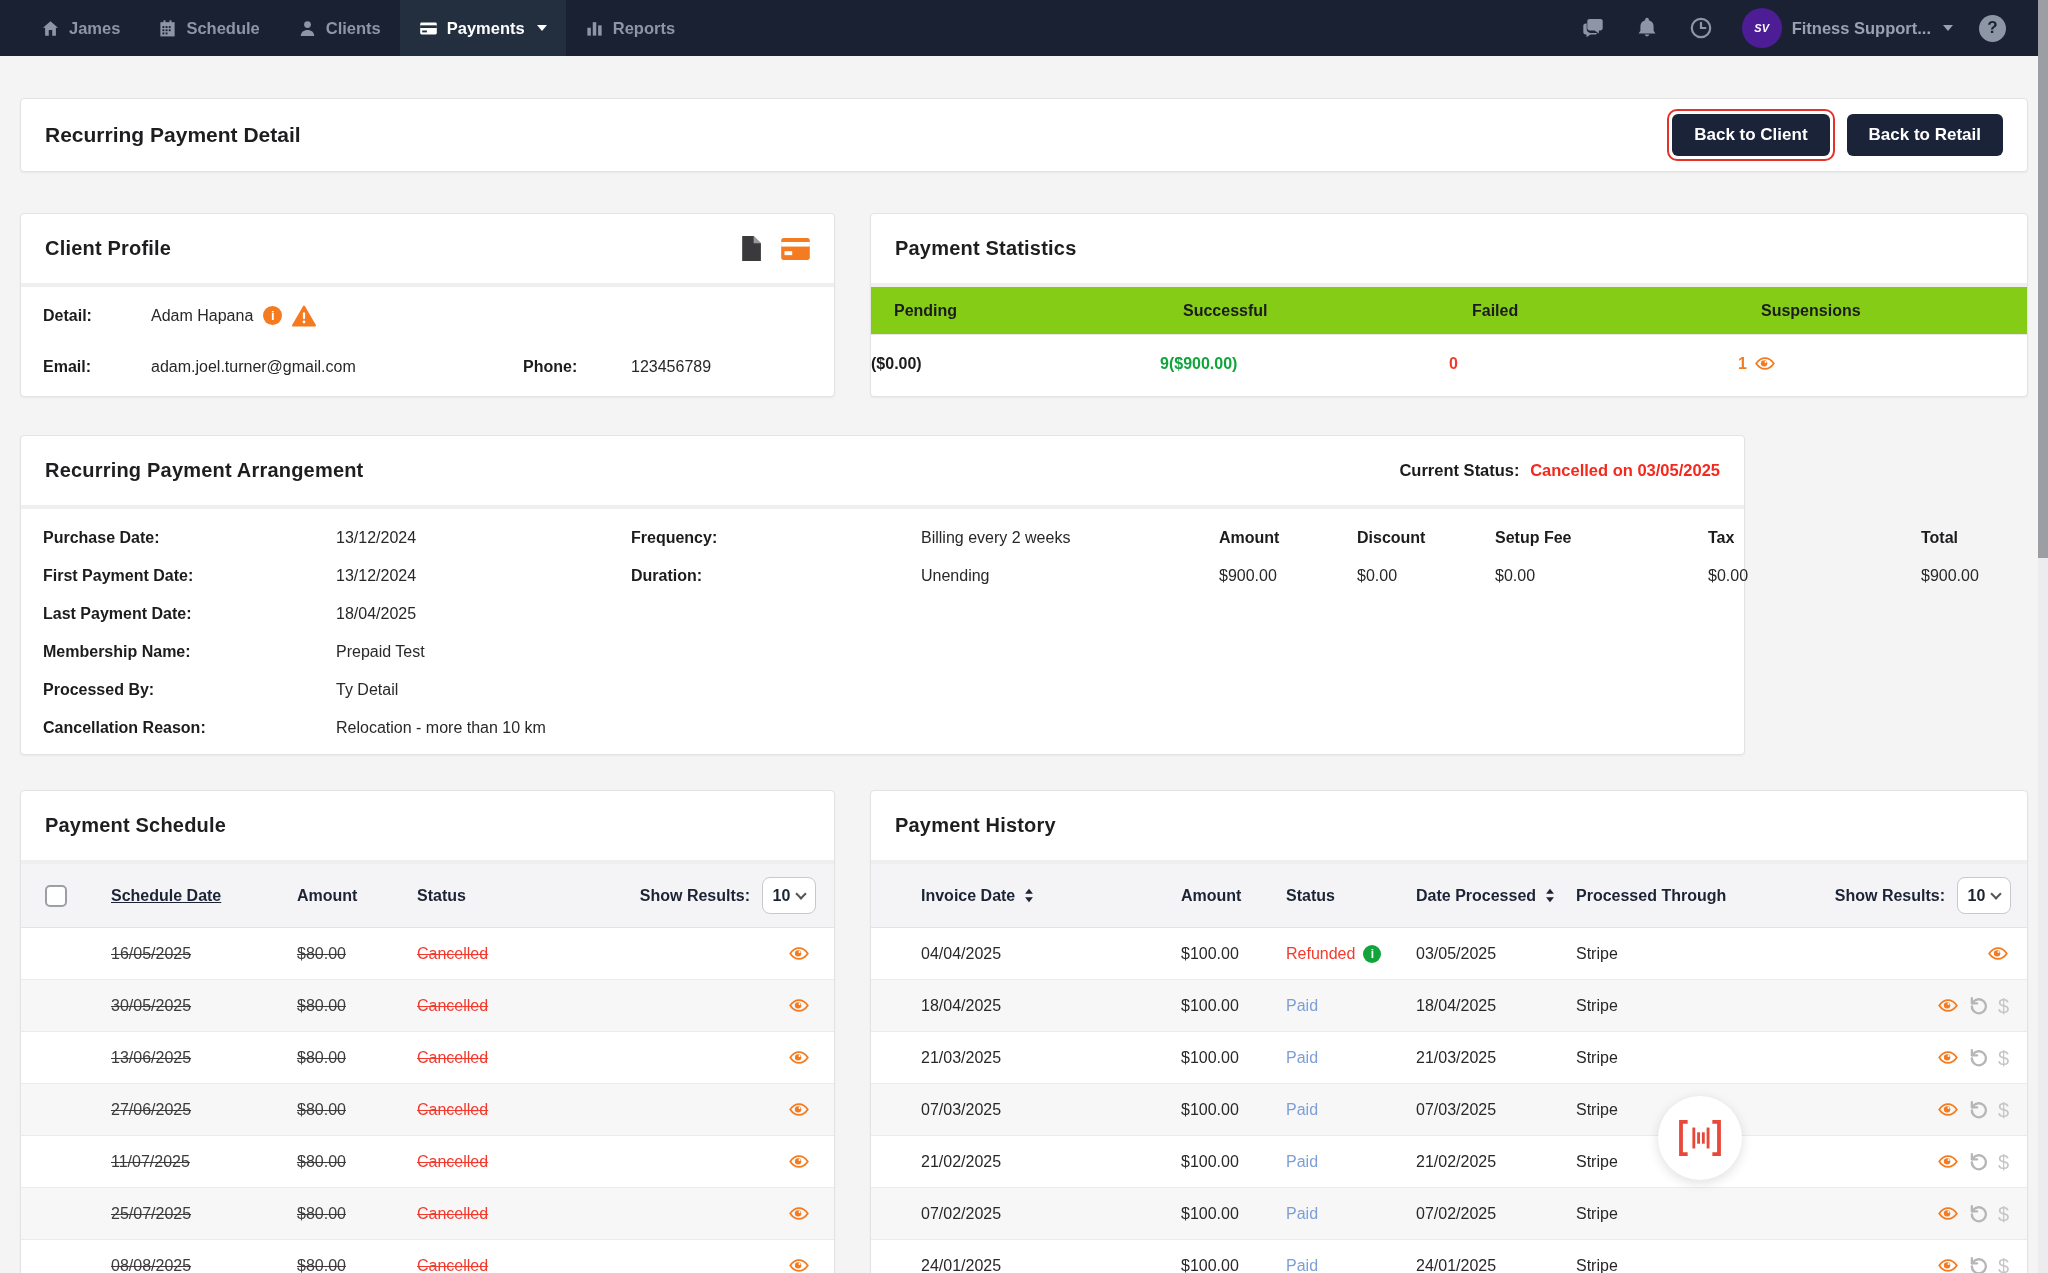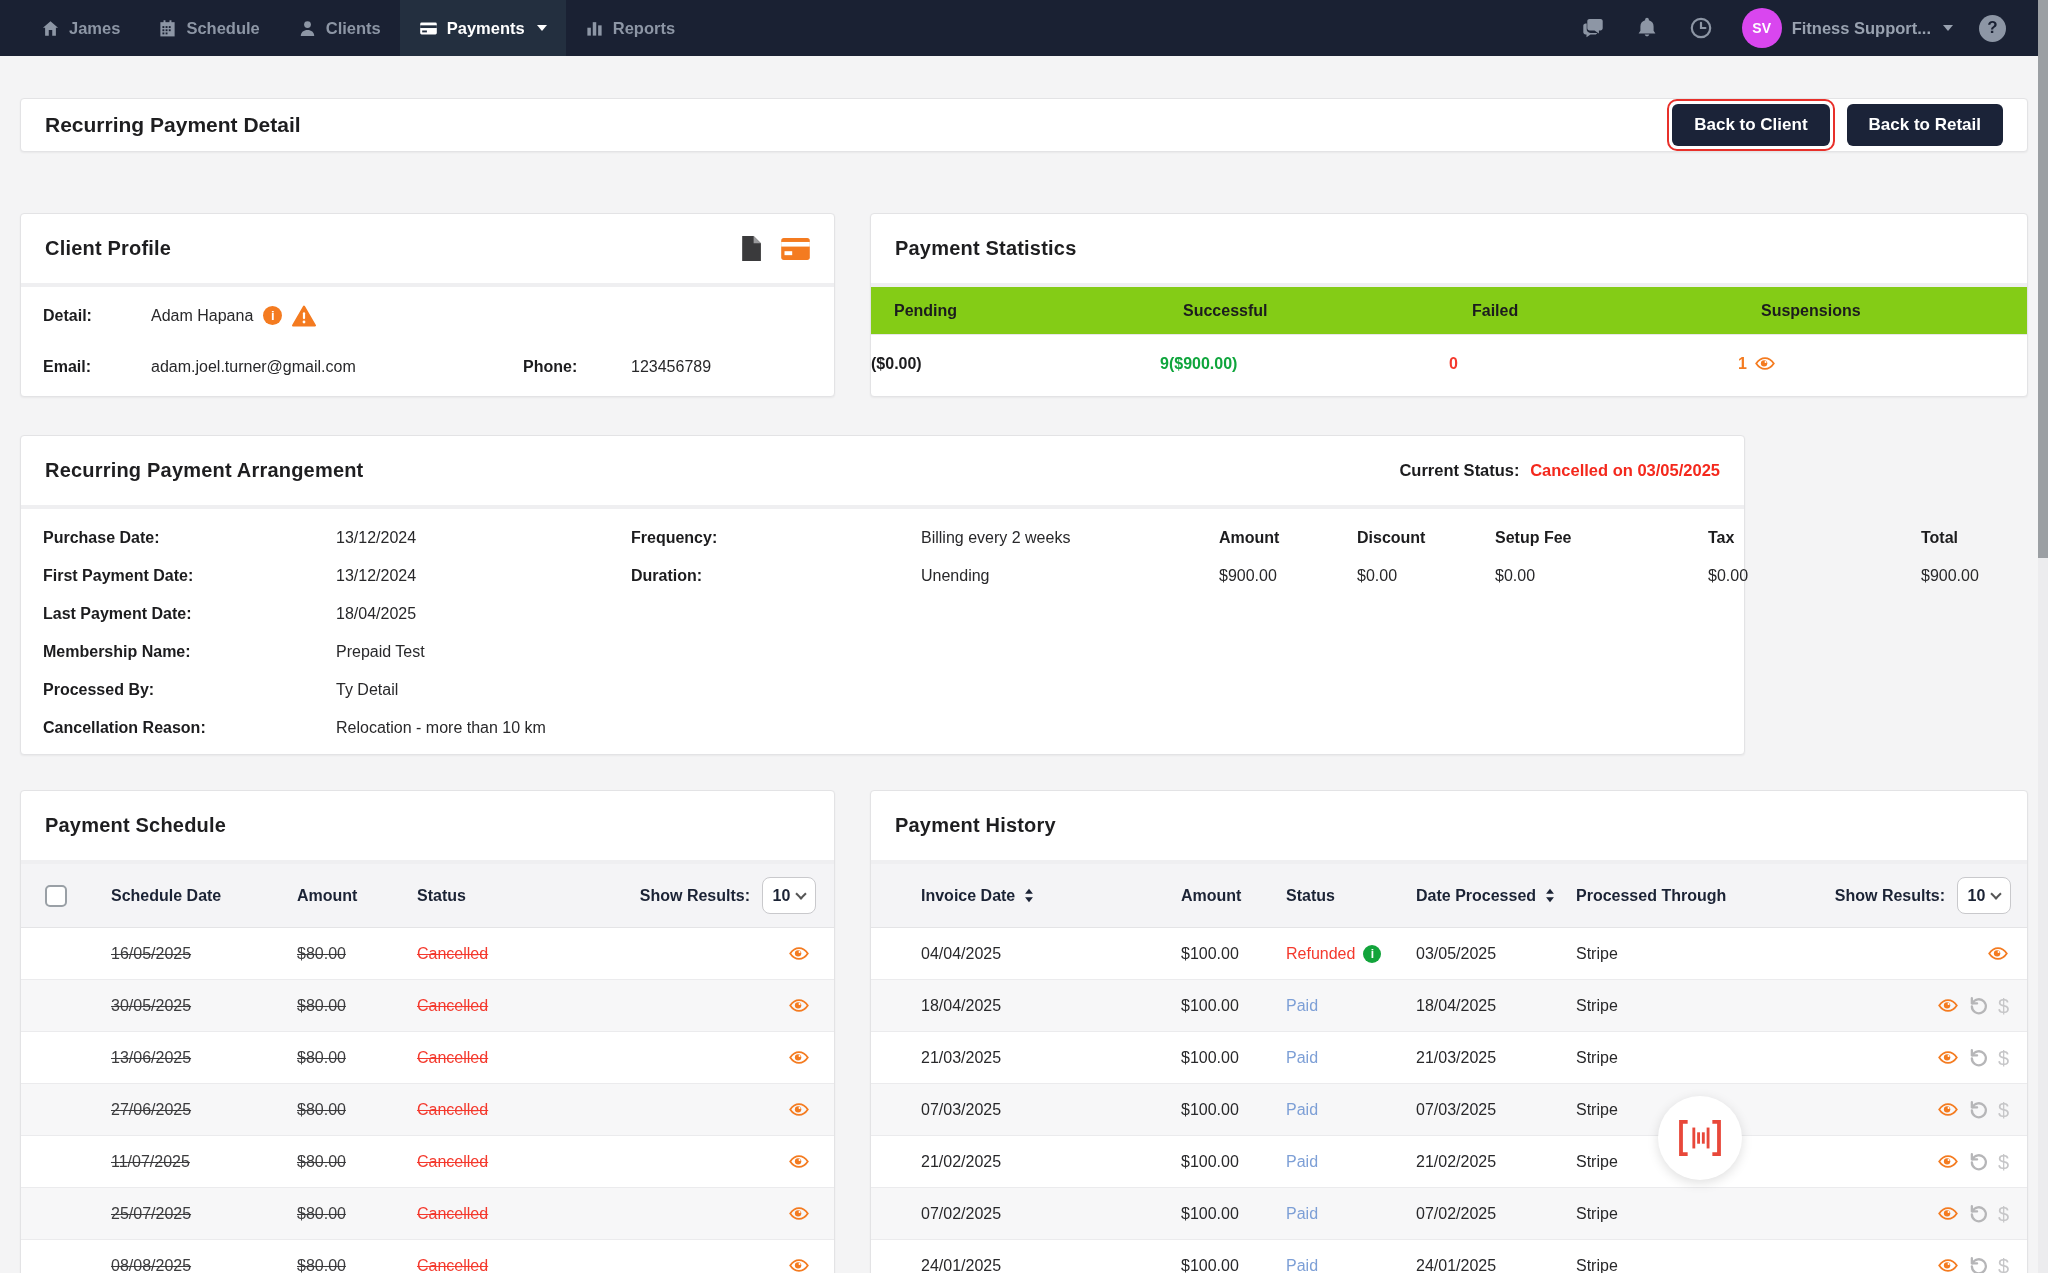--- a/index.html
+++ b/index.html
@@ -14,32 +14,32 @@
   
   .navbar { position:absolute; top:0; left:0; width:2048px; height:56px; background:#1a2133; display:flex; align-items:stretch; z-index:5; }
   .nav-left { display:flex; margin-left:22px; }
   .nav-item { display:flex; align-items:center; gap:9px; padding:0 19px; font-size:16.5px; font-weight:bold; color:#8d96a5; cursor:pointer; }
   .nav-item.active { background:#232f3f; color:#ffffff; }
   .nav-item svg { width:19px; height:19px; display:block; }
   .caret-down { width:0; height:0; border-left:5px solid transparent; border-right:5px solid transparent; border-top:6px solid currentColor; margin-left:3px; }
   .nav-right { margin-left:auto; display:flex; align-items:center; margin-right:42px; color:#8d96a5; }
   .nav-icon { padding:0 15px; cursor:pointer; display:flex; align-items:center; }
   .nav-icon svg { width:24px; height:24px; }
-  .avatar { width:40px; height:40px; border-radius:50%; background:#d946ef; color:#fff; font-weight:bold; font-size:14px; display:flex; align-items:center; justify-content:center; margin:0 10px 0 14px; cursor:pointer; }
+  .avatar { width:40px; height:40px; border-radius:50%; background:#4c1d95; color:#fff; font-weight:bold; font-size:11px; display:flex; align-items:center; justify-content:center; margin:0 10px 0 14px; cursor:pointer;font-style:italic; }
   .account-name { font-size:16.5px; font-weight:bold; color:#99a2b0; display:flex; align-items:center; gap:9px; cursor:pointer; }
   .help-circle { width:27px; height:27px; border-radius:50%; background:#8d96a5; color:#1a2133; font-weight:bold; font-size:17px; display:flex; align-items:center; justify-content:center; margin-left:26px; cursor:pointer; }
   
   .scrollbar { position:absolute; top:0; right:0; width:10px; height:1273px; background:#ececee; z-index:9; }
   .scroll-thumb { position:absolute; top:0; left:0; width:10px; height:558px; background:#9b9fa3; }
   
   .card { position:absolute; background:#fff; border:1px solid #e3e3e5; border-radius:4px; box-shadow:0 1px 2px rgba(0,0,0,.05); }
   .card-header { height:73px; display:flex; align-items:center; justify-content:space-between; padding:0 24px; border-bottom:4px solid #efeff1; }
   .card-title { font-size:20px; font-weight:bold; color:#1e1e20; letter-spacing:.2px; }
   
-  .page-header { left:20px; top:98px; width:2008px; height:54px; display:flex; align-items:center; justify-content:space-between; padding:0 24px; }
+  .page-header { left:20px; top:98px; width:2008px; height:74px; display:flex; align-items:center; justify-content:space-between; padding:0 24px; }
   .page-title { font-size:21px; font-weight:bold; color:#1e1e20; }
   .header-actions { display:flex; align-items:center; }
   .btn-dark { background:#1b2338; color:#fff; font-weight:bold; font-size:17px; font-family:inherit; padding:11px 22px; border-radius:6px; border:none; cursor:pointer; white-space:nowrap; }
   .ring-red { border:2.5px solid #e8302a; border-radius:10px; padding:3px; margin-right:12px; }
   
   .client-card { left:20px; top:213px; width:815px; height:184px; }
   .hdr-icons { display:flex; align-items:center; gap:20px; }
   .hdr-icons svg { display:block; cursor:pointer; }
   .cp-body { padding-top:3px; }
   .cp-row { display:grid; grid-template-columns:108px auto; padding-left:22px; height:51px; align-items:center; font-size:16px; }
@@ -73,21 +73,21 @@
   .amounts-vals { top:48px; }
   .a-cell { height:38px; display:flex; align-items:center; font-size:16px; }
   .amounts-head .a-cell { font-weight:bold; color:#1c1c1e; }
   
   .sched-card { left:20px; top:790px; width:815px; height:520px; }
   .hist-card { left:870px; top:790px; width:1158px; height:520px; }
   .tbl-head { display:flex; align-items:center; background:#f4f4f6; border-bottom:1px solid #e4e4e6; height:64px; font-size:16px; font-weight:bold; color:#1b2335; }
   .sched-card .tbl-head { padding:0 18px 0 24px; }
   .hist-card .tbl-head { padding:0 16px 0 50px; }
   .scol0 { width:66px; display:flex; align-items:center; }
-  .scol1 { width:186px; } .scol2 { width:120px; }
+  .scol1 { width:186px;text-decoration:underline; } .scol2 { width:120px; }
   .hcol1 { width:260px; display:flex; align-items:center; gap:8px; }
   .hcol2 { width:105px; } .hcol3 { width:130px; }
   .hcol4 { width:160px; display:flex; align-items:center; gap:8px; }
   .show-results { display:flex; align-items:center; gap:12px; margin-left:auto; font-weight:bold; font-size:16px; white-space:nowrap; }
   .select-box { min-width:54px; height:37px; background:#fff; border:1px solid #c9c9cc; border-radius:8px; display:flex; align-items:center; justify-content:center; gap:7px; font-weight:bold; font-size:16px; color:#1b2335; cursor:pointer; padding:0 9px; }
   .chev { width:8px; height:8px; border-right:2px solid #555; border-bottom:2px solid #555; transform:rotate(45deg); margin-top:-4px; }
   .checkbox { width:22px; height:22px; border:2px solid #9aa0a6; border-radius:5px; background:#fff; cursor:pointer; }
   .sort-icon { width:12px; height:17px; display:block; cursor:pointer; }
   .sched-row { display:grid; grid-template-columns:66px 186px 120px 1fr 46px; align-items:center; height:52px; padding-left:24px; border-bottom:1px solid #ebebed; font-size:16px; }
   .hist-row { display:grid; grid-template-columns:260px 105px 130px 160px 1fr 128px; align-items:center; height:52px; padding-left:50px; border-bottom:1px solid #ebebed; font-size:16px; }

